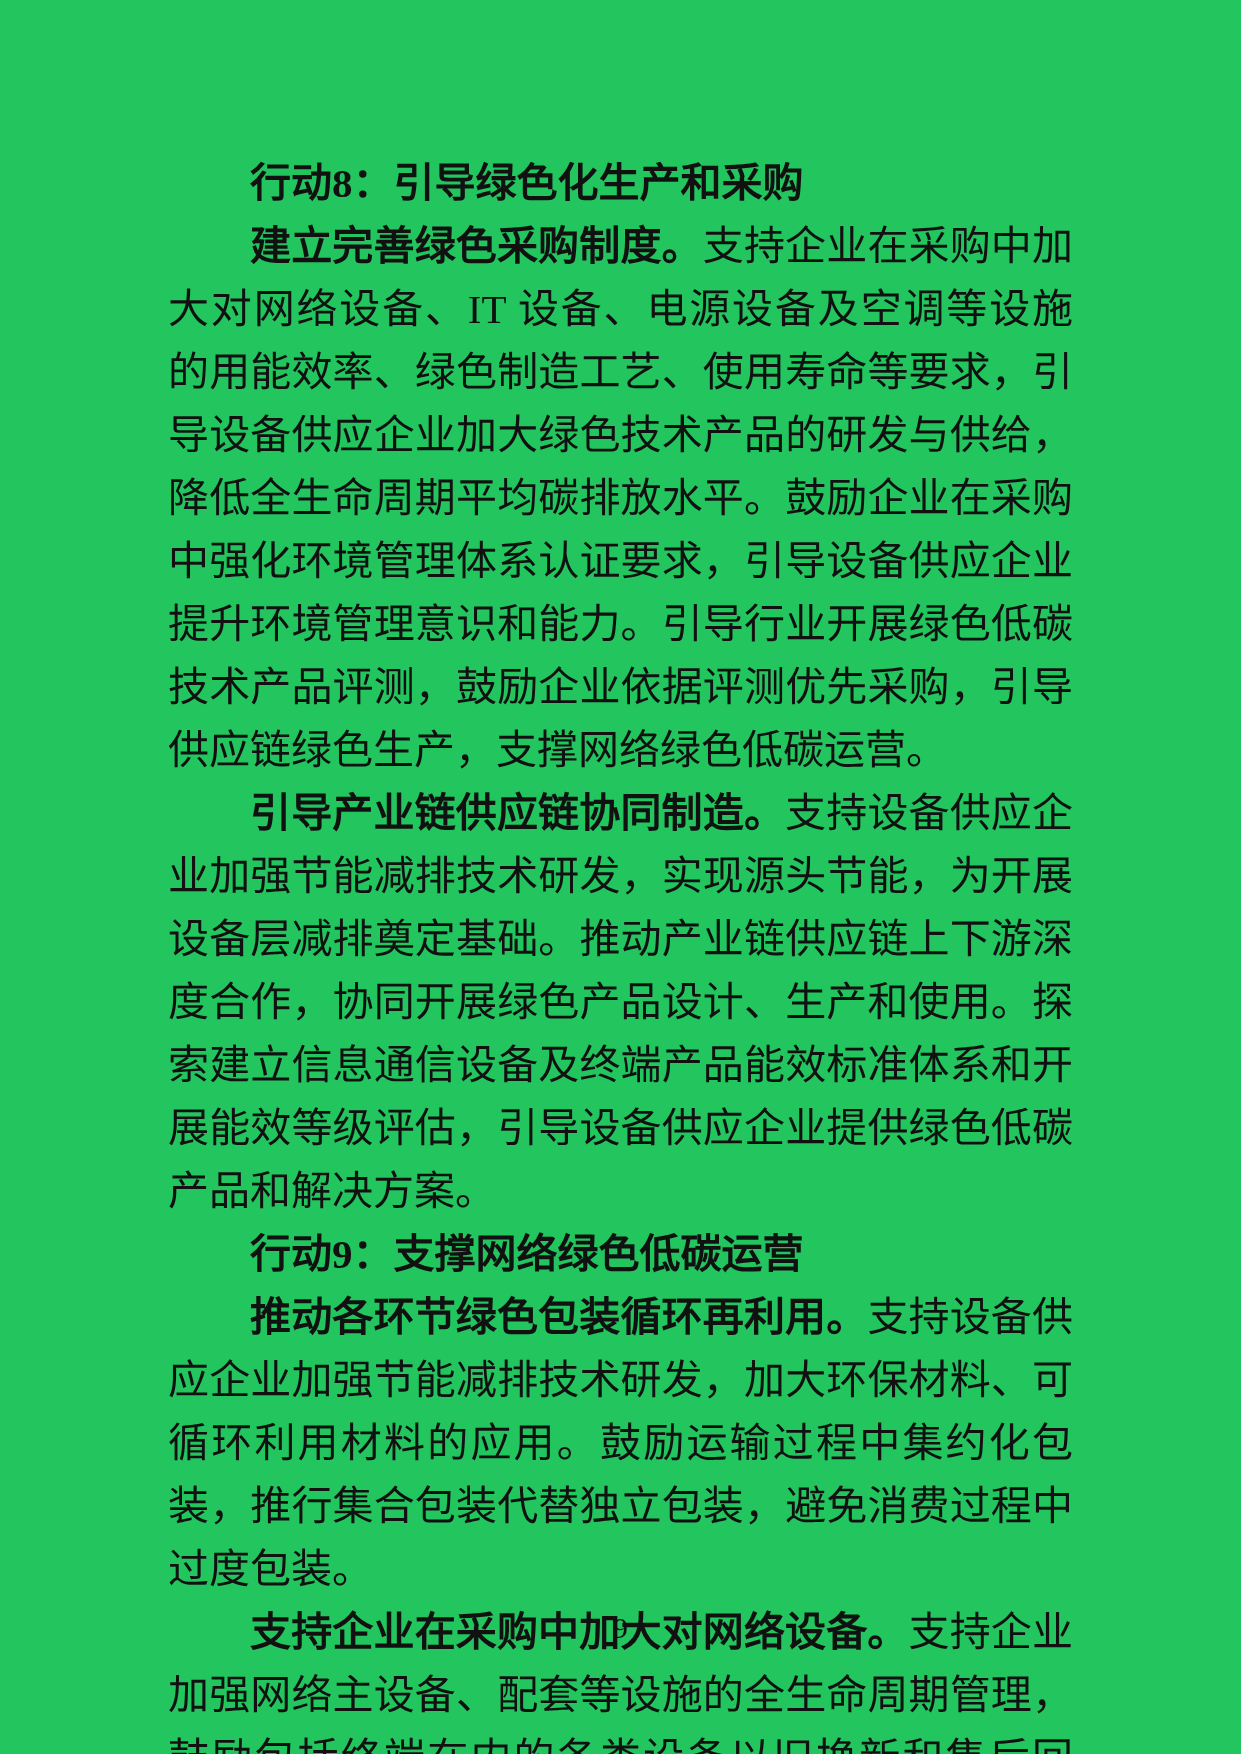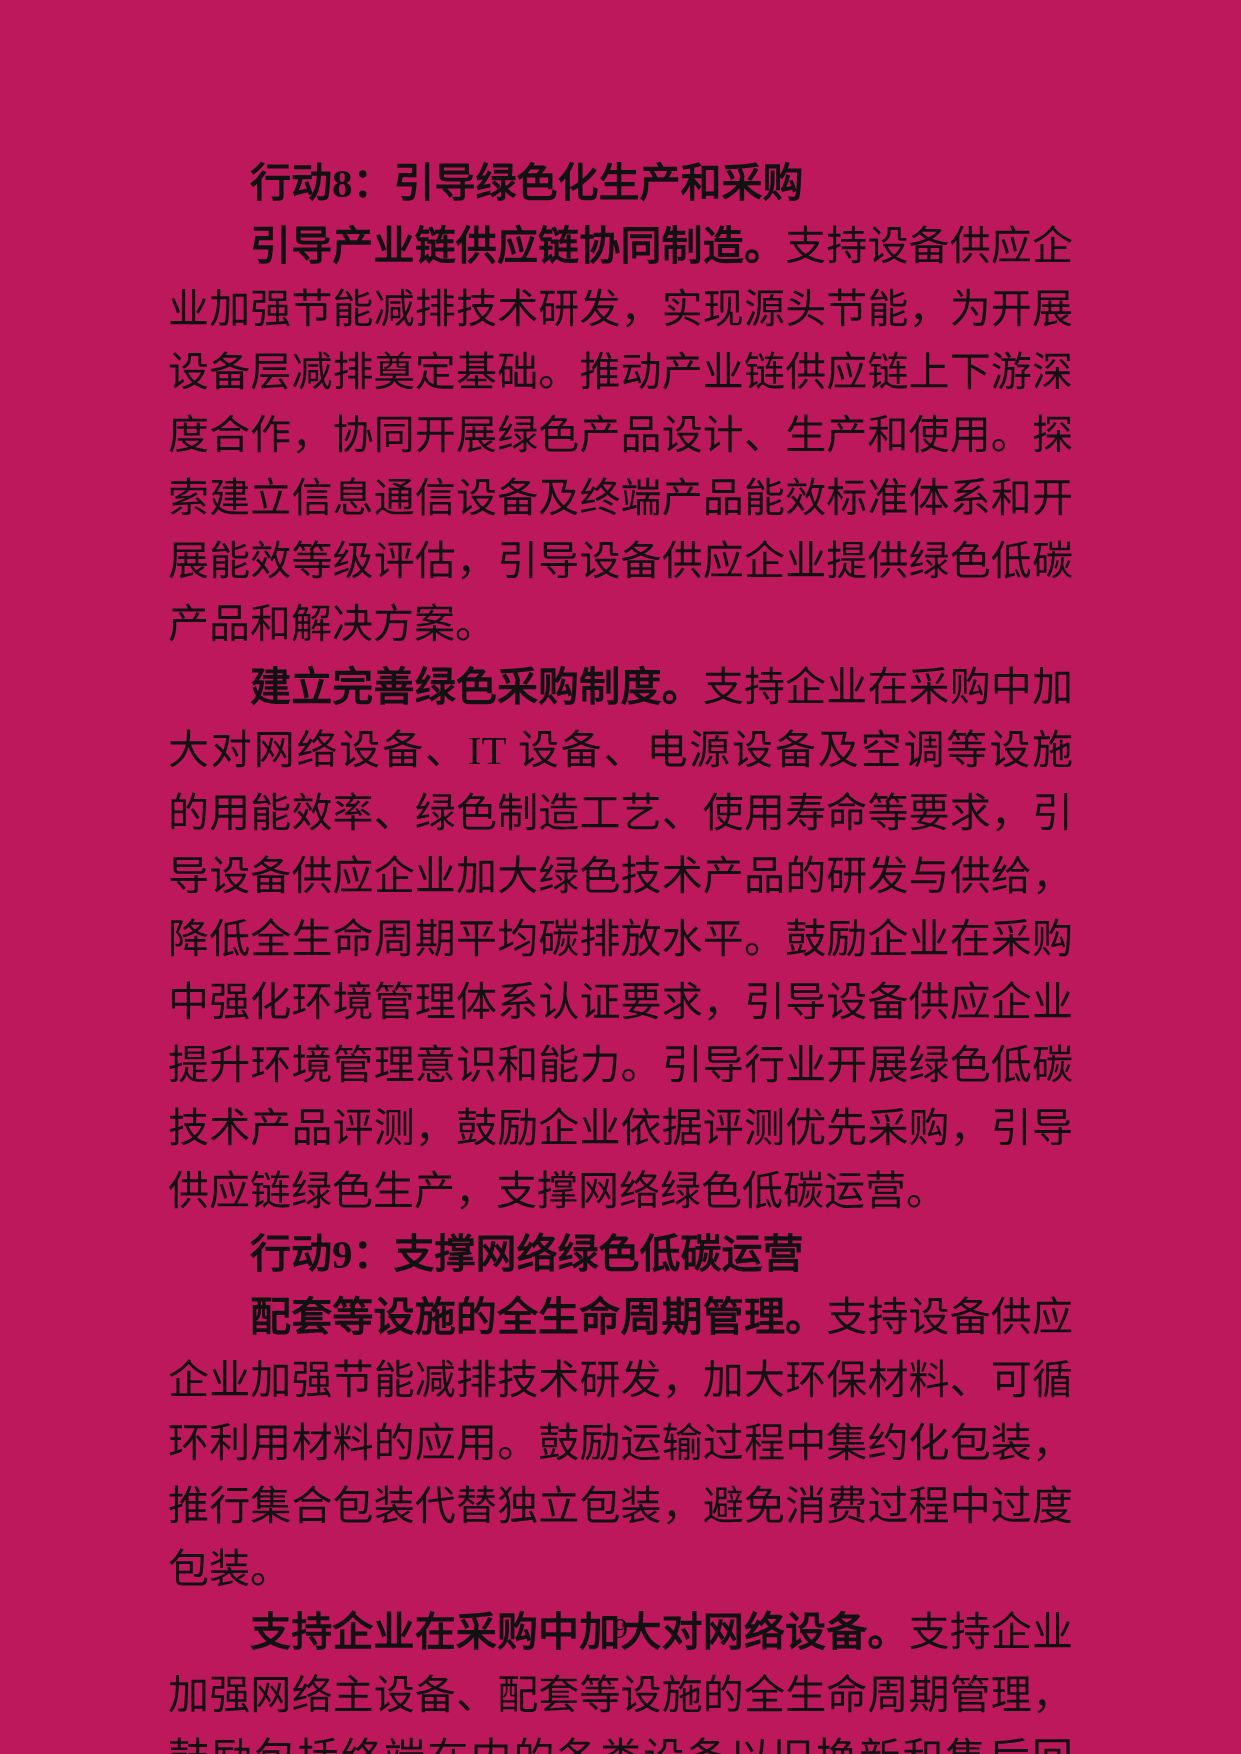--- a/index.html
+++ b/index.html
@@ -5,21 +5,21 @@
   html, body {
     margin: 0;
     padding: 0;
     background: #e8e8e8;
   }
   .page {
     position: relative;
     width: 1241px;
     height: 1754px;
     margin: 0 auto;
-    background: #be185d;
+    background: #22c55e;
     color: #111111;
     font-family: "Liberation Serif", "DejaVu Serif", serif;
     overflow: hidden;
   }
   .content {
     position: absolute;
     left: 168px;
     top: 152px;
     width: 905px;
     font-size: 41px;
@@ -57,27 +57,27 @@
   }
 </style>
 </head>
 <body>
 
 <div class="page">
   <div class="content">
 
     <h2 class="heading">行动8：引导绿色化生产和采购</h2>
 
+    <p class="para"><span class="lead">建立完善绿色采购制度。</span><span>支持企业在采购中加大对网络设备、IT 设备、电源设备及空调等设施的用能效率、绿色制造工艺、使用寿命等要求，引导设备供应企业加大绿色技术产品的研发与供给，降低全生命周期平均碳排放水平。鼓励企业在采购中强化环境管理体系认证要求，引导设备供应企业提升环境管理意识和能力。引导行业开展绿色低碳技术产品评测，鼓励企业依据评测优先采购，引导供应链绿色生产，支撑网络绿色低碳运营。</span></p>
+
     <p class="para"><span class="lead">引导产业链供应链协同制造。</span><span>支持设备供应企业加强节能减排技术研发，实现源头节能，为开展设备层减排奠定基础。推动产业链供应链上下游深度合作，协同开展绿色产品设计、生产和使用。探索建立信息通信设备及终端产品能效标准体系和开展能效等级评估，引导设备供应企业提供绿色低碳产品和解决方案。</span></p>
-
-    <p class="para"><span class="lead">建立完善绿色采购制度。</span><span>支持企业在采购中加大对网络设备、IT 设备、电源设备及空调等设施的用能效率、绿色制造工艺、使用寿命等要求，引导设备供应企业加大绿色技术产品的研发与供给，降低全生命周期平均碳排放水平。鼓励企业在采购中强化环境管理体系认证要求，引导设备供应企业提升环境管理意识和能力。引导行业开展绿色低碳技术产品评测，鼓励企业依据评测优先采购，引导供应链绿色生产，支撑网络绿色低碳运营。</span></p>
 
     <h2 class="heading">行动9：支撑网络绿色低碳运营</h2>
 
-    <p class="para"><span class="lead">配套等设施的全生命周期管理。</span><span>支持设备供应企业加强节能减排技术研发，加大环保材料、可循环利用材料的应用。鼓励运输过程中集约化包装，推行集合包装代替独立包装，避免消费过程中过度包装。</span></p>
+    <p class="para"><span class="lead">推动各环节绿色包装循环再利用。</span><span>支持设备供应企业加强节能减排技术研发，加大环保材料、可循环利用材料的应用。鼓励运输过程中集约化包装，推行集合包装代替独立包装，避免消费过程中过度包装。</span></p>
 
     <p class="para"><span class="lead">支持企业在采购中加大对网络设备。</span><span>支持企业加强网络主设备、配套等设施的全生命周期管理，鼓励包括终端在内的各类设备以旧换新和售后回收，支持利用互联网平台开展分级</span></p>
 
   </div>
 
   <div class="footer">
     <span class="pagenum">9</span>
   </div>
 </div>
 

